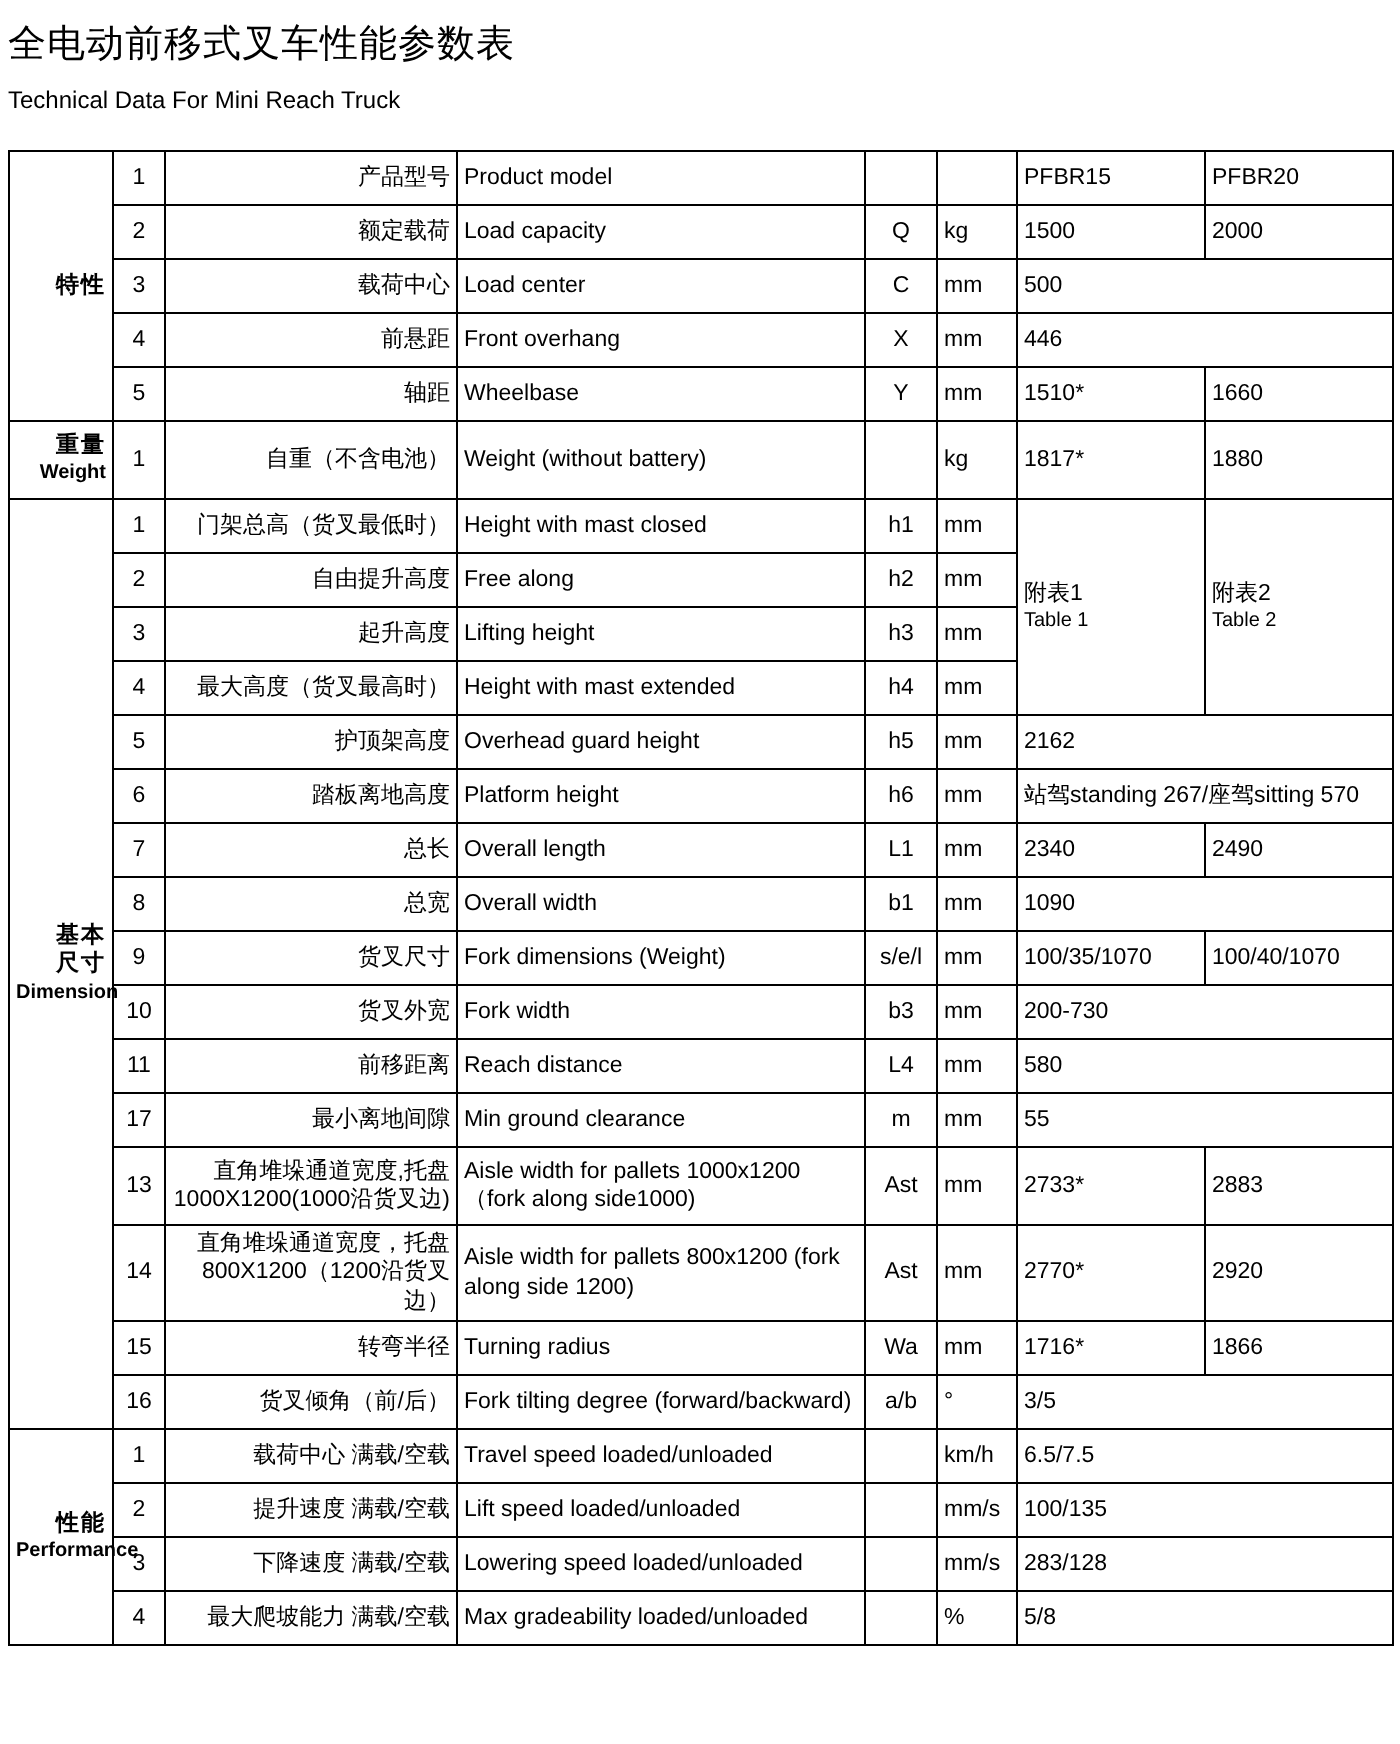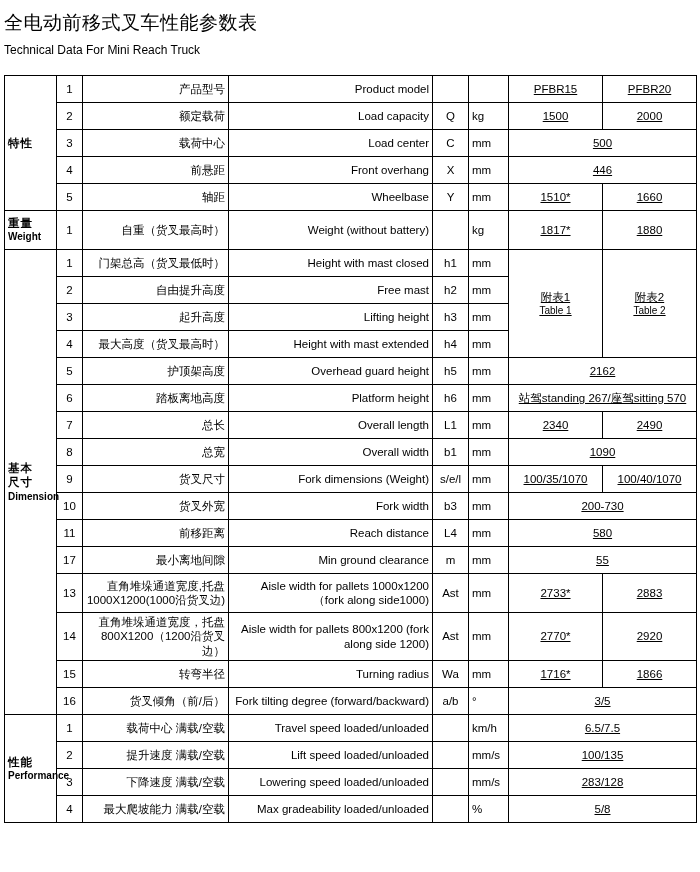--- a/index.html
+++ b/index.html
@@ -53,21 +53,21 @@
   col.c-group { width: 52px; }
   col.c-num   { width: 26px; }
   col.c-cn    { width: 146px; }
   col.c-en    { width: 204px; }
   col.c-sym   { width: 36px; }
   col.c-unit  { width: 40px; }
   col.c-v1    { width: 94px; }
   col.c-v2    { width: 94px; }
 
   td.group {
-    text-align: left;
+    text-align: right;
     font-size: 16px;
     font-weight: bold;
     letter-spacing: 1px;
     line-height: 1.15;
   }
   td.group .sub {
     display: block;
     font-size: 10px;
     font-weight: bold;
     letter-spacing: 0;
@@ -76,37 +76,36 @@
   td.num {
     text-align: center;
     font-size: 11.5px;
   }
   td.cn {
     text-align: right;
     padding-left: 6px;
     font-size: 11.5px;
   }
   td.en {
-    text-align: right;
+    text-align: left;
     padding-left: 6px;
     font-size: 11.5px;
   }
   td.sym {
     text-align: center;
     font-size: 11.5px;
   }
   td.unit {
     text-align: left;
     padding-left: 5px;
     font-size: 11.5px;
   }
   td.val {
-    text-align: center;
-    font-size: 11.5px;
-    text-decoration: underline;
+    text-align: left;
+    font-size: 11.5px;
   }
   td.val .tbl-sub {
     display: block;
     font-size: 10px;
     line-height: 1.3;
   }
   tr.r-tall td { height: 22px; }
   tr.r-two td { height: 34px; }
 </style>
 </head>
@@ -176,21 +175,21 @@
         <td class="val">1510*</td>
         <td class="val">1660</td>
       </tr>
 
       <tr class="r-two">
         <td class="group">
           <span>重量</span>
           <span class="sub">Weight</span>
         </td>
         <td class="num">1</td>
-        <td class="cn">自重（货叉最高时）</td>
+        <td class="cn">自重（不含电池）</td>
         <td class="en">Weight (without battery)</td>
         <td class="sym"></td>
         <td class="unit">kg</td>
         <td class="val">1817*</td>
         <td class="val">1880</td>
       </tr>
 
       <tr class="r-tall">
         <td class="group" rowspan="16">
           <span>基本</span><br>
@@ -207,21 +206,21 @@
           <span class="tbl-sub">Table 1</span>
         </td>
         <td class="val" rowspan="4">
           <span>附表2</span>
           <span class="tbl-sub">Table 2</span>
         </td>
       </tr>
       <tr class="r-tall">
         <td class="num">2</td>
         <td class="cn">自由提升高度</td>
-        <td class="en">Free mast</td>
+        <td class="en">Free along</td>
         <td class="sym">h2</td>
         <td class="unit">mm</td>
       </tr>
       <tr class="r-tall">
         <td class="num">3</td>
         <td class="cn">起升高度</td>
         <td class="en">Lifting height</td>
         <td class="sym">h3</td>
         <td class="unit">mm</td>
       </tr>

